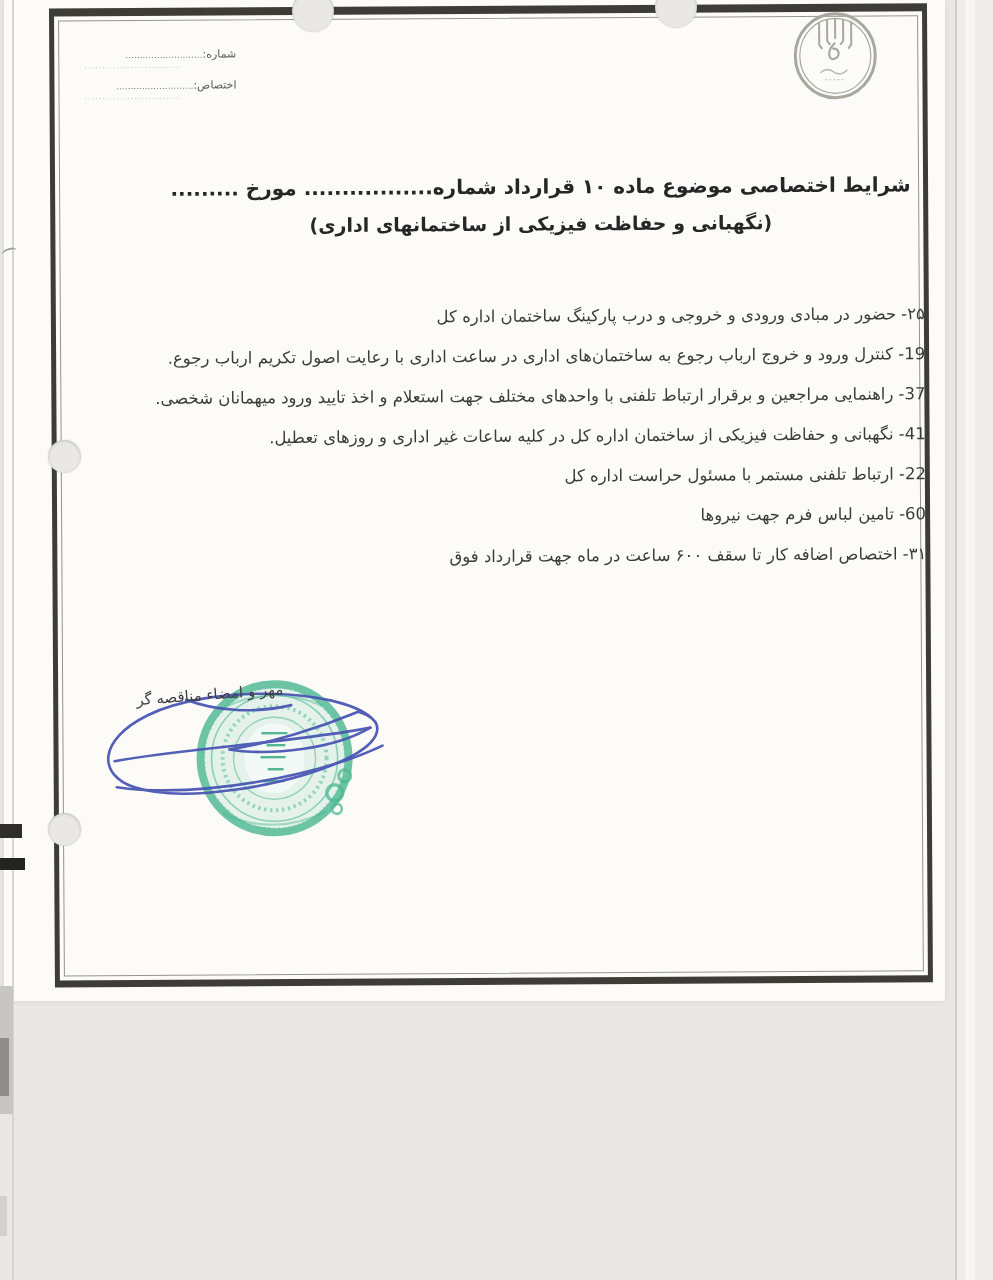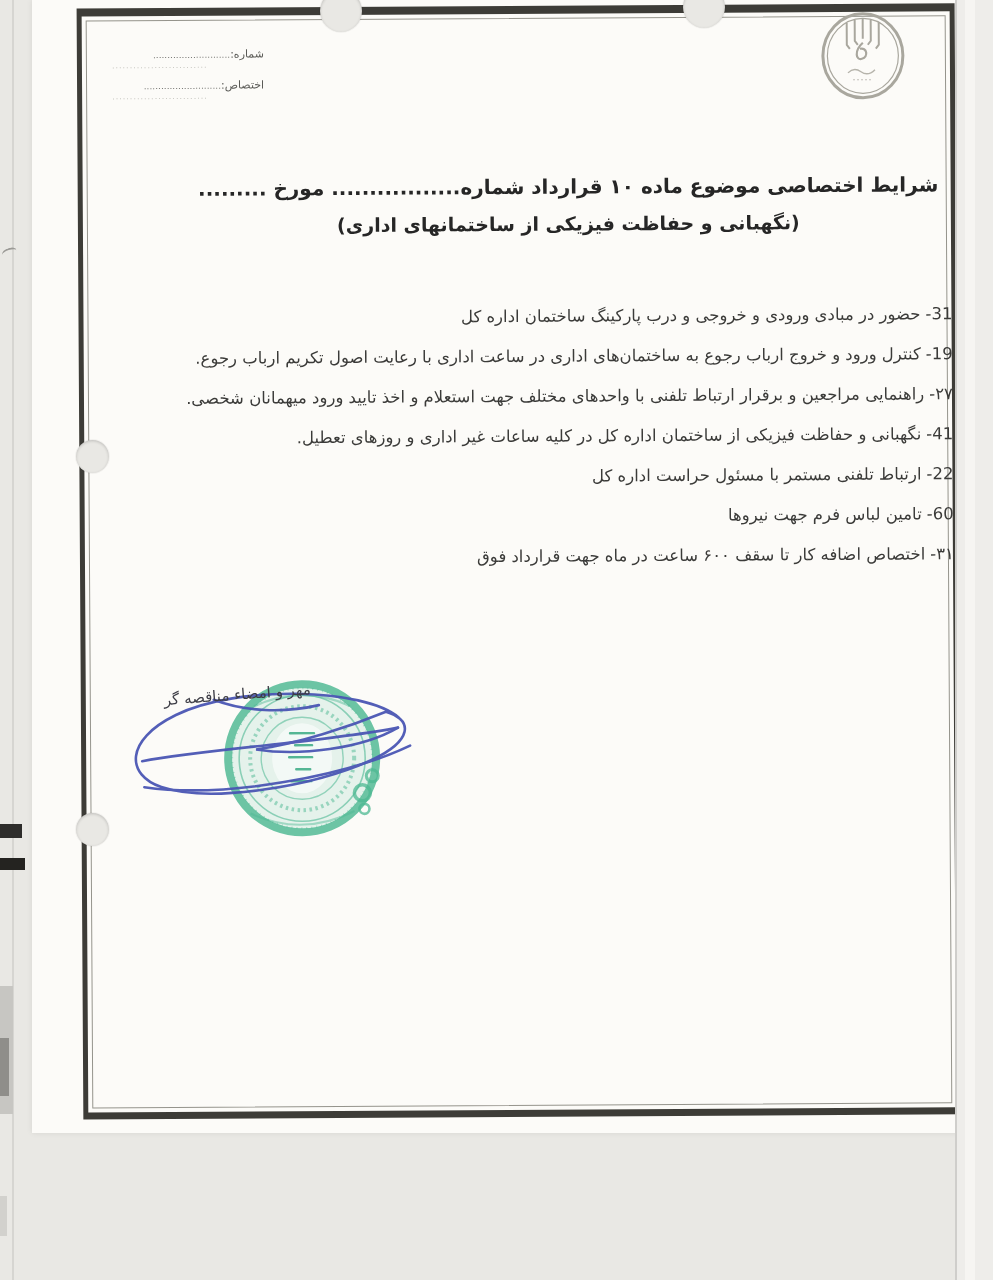--- a/index.html
+++ b/index.html
@@ -7,21 +7,21 @@
   body {
     position:relative;
     width:993px; height:1280px;
     background:#e9e8e4;
     overflow:hidden;
     font-family:"DejaVu Sans", sans-serif;
     color:#3a3a38;
   }
   
   .sheet {
-    position:absolute; left:32px; top:0; width:941px; height:1133px;
+    position:absolute; left:4px; top:0; width:941px; height:1001px;
     background:#fcfbf8;
     box-shadow:0 0 6px rgba(0,0,0,.08);
   }
   .paper-edge-left  { position:absolute; left:12px; top:0; width:2px; height:1280px; background:#d6d5d1; }
   .paper-edge-right { position:absolute; left:955px; top:0; width:2px; height:1280px; background:#cfcecb; }
   .bg-strip-right   { position:absolute; left:957px; top:0; width:36px; height:1280px; background:#eeedea; }
   .bg-strip-right::after{ content:""; position:absolute; left:8px; top:0; width:10px; height:100%; background:#f6f5f2; }
 
   
   .doc { position:absolute; inset:0; transform:rotate(-0.35deg); transform-origin:50% 50%; }
@@ -131,23 +131,23 @@
         </g>
       </svg>
     </div>
 
     <div class="title-block">
       <div class="title-l1">شرایط اختصاصی موضوع ماده ۱۰ قرارداد شماره................. مورخ .........</div>
       <div class="title-l2">(نگهبانی و حفاظت فیزیکی از ساختمانهای اداری)</div>
     </div>
 
     <div class="clauses">
-      <div class="clause"><span class="cnum">31-</span><span>حضور در مبادی ورودی و خروجی و درب پارکینگ ساختمان اداره کل</span></div>
+      <div class="clause"><span class="cnum">۲۵-</span><span>حضور در مبادی ورودی و خروجی و درب پارکینگ ساختمان اداره کل</span></div>
       <div class="clause"><span class="cnum">19-</span><span>کنترل ورود و خروج ارباب رجوع به ساختمان‌های اداری در ساعت اداری با رعایت اصول تکریم ارباب رجوع.</span></div>
-      <div class="clause"><span class="cnum">۲۷-</span><span>راهنمایی مراجعین و برقرار ارتباط تلفنی با واحدهای مختلف جهت استعلام و اخذ تایید ورود میهمانان شخصی.</span></div>
+      <div class="clause"><span class="cnum">37-</span><span>راهنمایی مراجعین و برقرار ارتباط تلفنی با واحدهای مختلف جهت استعلام و اخذ تایید ورود میهمانان شخصی.</span></div>
       <div class="clause"><span class="cnum">41-</span><span>نگهبانی و حفاظت فیزیکی از ساختمان اداره کل در کلیه ساعات غیر اداری و روزهای تعطیل.</span></div>
       <div class="clause"><span class="cnum">22-</span><span>ارتباط تلفنی مستمر با مسئول حراست اداره کل</span></div>
       <div class="clause"><span class="cnum">60-</span><span>تامین لباس فرم جهت نیروها</span></div>
       <div class="clause"><span class="cnum">۳۱-</span><span>اختصاص اضافه کار تا سقف ۶۰۰ ساعت در ماه جهت قرارداد فوق</span></div>
     </div>
 
     <div class="stamp-group">
       <svg class="stamp-svg" width="330" height="200" viewBox="0 0 330 200">
 
         <g>

